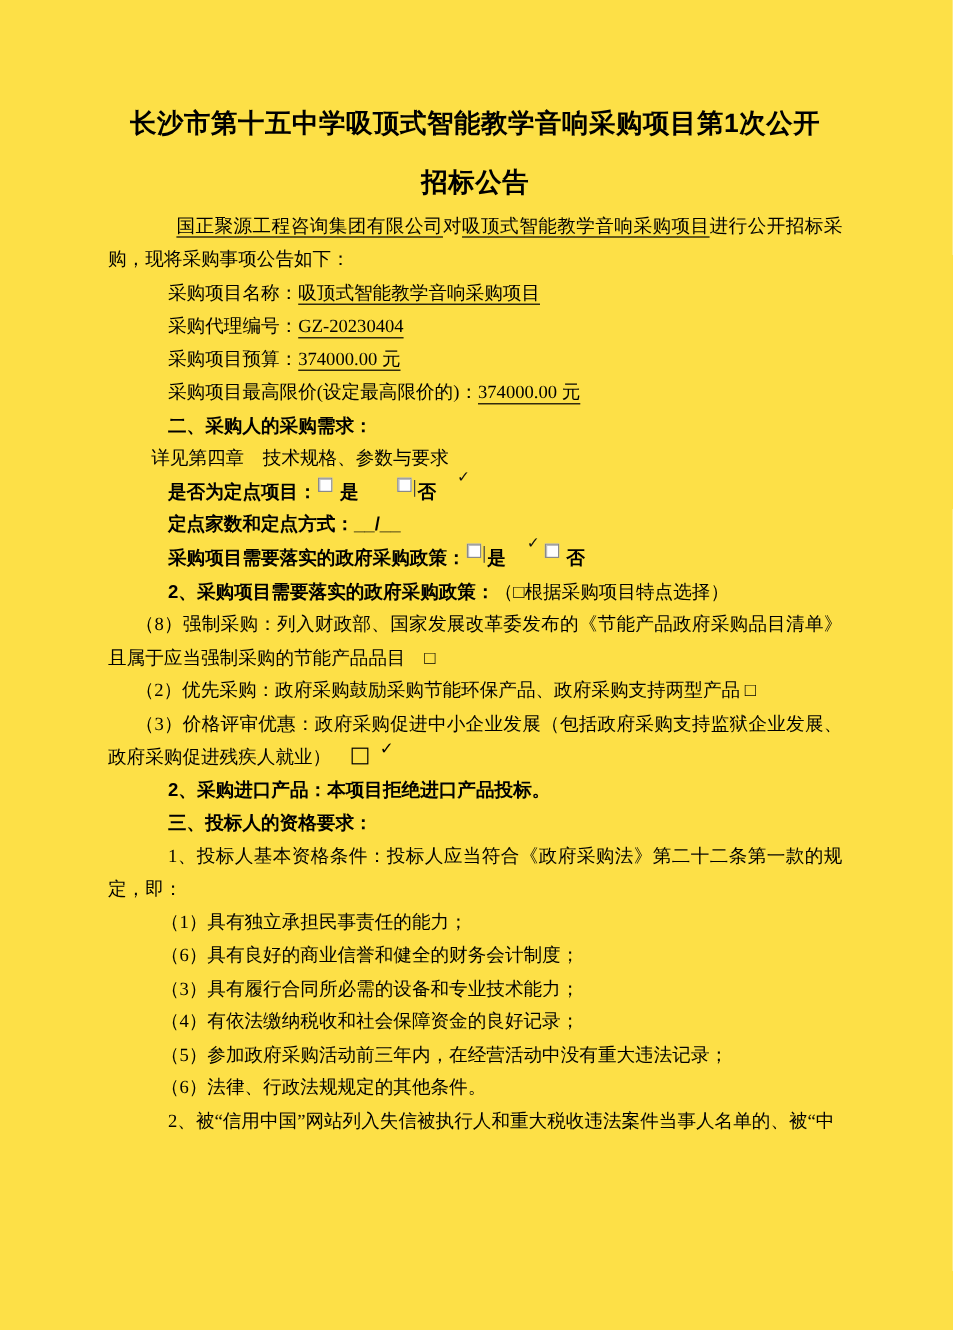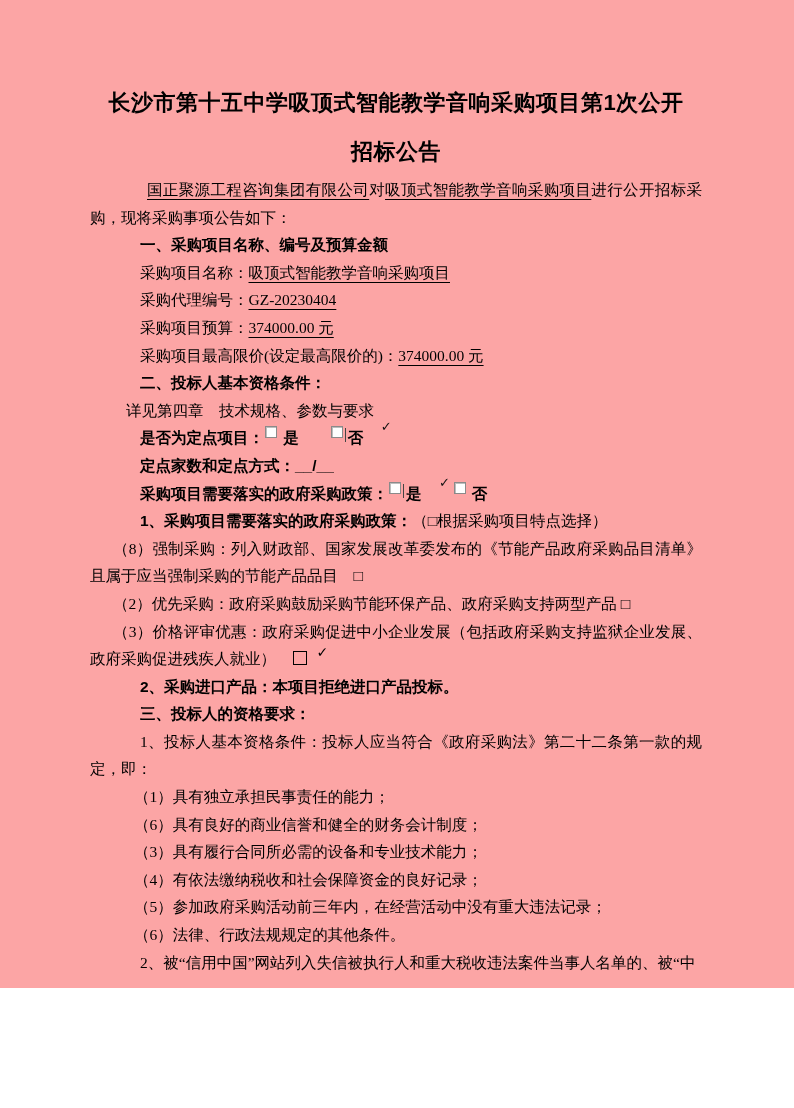--- a/index.html
+++ b/index.html
@@ -1,22 +1,22 @@
 <!DOCTYPE html>
 <html lang="zh"><head>
 <meta charset="utf-8">
 <style>
   html,body{margin:0;padding:0;background:#ffffff;}
   body{width:794px;height:1108px;overflow:hidden;color:#000;}
-  .page{box-sizing:border-box;width:794px;height:988px;padding:78px 92px 0 90px;background:#fca5a5;}
+  .page{box-sizing:border-box;width:794px;height:1108px;padding:78px 92px 0 90px;background:#fde047;}
   .doc{font-family:"Liberation Serif","DejaVu Serif",serif;font-size:15.5px;line-height:27.6px;text-align:justify;}
   p{margin:0;padding:0;}
   .title{font-family:"Liberation Sans","DejaVu Sans",sans-serif;font-size:22px;font-weight:bold;
          text-align:center;text-justify:none;line-height:49px;letter-spacing:.5px;}
-  .intro{text-indent:57px;}
+  .intro{text-indent:57px;font-family:Liberation Mono, monospace;}
   .std{text-indent:50px;}
   .small-ind{text-indent:36px;}
   .pol{text-indent:23px;}
   .qual{text-indent:44px;}
   .b{font-weight:bold;font-family:"Liberation Sans","DejaVu Sans",sans-serif;}
   .u{text-decoration:underline;text-underline-offset:4px;text-decoration-thickness:1px;}
   
   .ffcb{display:inline-block;width:10px;height:10px;background:#fefefe;border:1px solid #8a8a8a;
         box-shadow:inset 1px 1px 0 #bdbdbd;vertical-align:5px;margin:0 2px 0 1px;position:relative;}
   .ffcb.on::after{content:"✓";position:absolute;top:-7px;left:-1px;font-size:13px;line-height:13px;
@@ -29,31 +29,30 @@
       font-weight:bold;color:#000;font-family:"DejaVu Sans",sans-serif;}
 </style>
 </head>
 <body>
 
 <div class="page">
   <div class="doc">
       <p class="title"><span class="">长沙市第十五中学吸顶式智能教学音响采购项目第1次公开</span></p>
       <p class="title"><span class="">招标公告</span></p>
       <p class="intro"><span class=" u">国正聚源工程咨询集团有限公司</span><span class="">对</span><span class=" u">吸顶式智能教学音响采购项目</span><span class="">进行公开招标采购，现将采购事项公告如下：</span></p>
-      <p class="std"><span class="b">一、采购项目名称、编号及预算金额</span></p>
       <p class="std"><span class="">采购项目名称：</span><span class=" u">吸顶式智能教学音响采购项目</span></p>
       <p class="std"><span class="">采购代理编号：</span><span class=" u">GZ-20230404</span></p>
       <p class="std"><span class="">采购项目预算：</span><span class=" u">374000.00 元</span></p>
       <p class="std"><span class="">采购项目最高限价(设定最高限价的)：</span><span class=" u">374000.00 元</span></p>
-      <p class="std"><span class="b">二、投标人基本资格条件：</span></p>
+      <p class="std"><span class="b">二、采购人的采购需求：</span></p>
       <p class="small-ind"><span class="">详见第四章　技术规格、参数与要求</span></p>
       <p class="std"><span class="b">是否为定点项目：</span><span class="ffcb"></span><span class="b"> 是</span><span class="b">　　</span><span class="ffcb on"></span><span class="ffbar"></span><span class="b">否</span></p>
       <p class="std"><span class="b">定点家数和定点方式：</span><span class="b">__/__</span></p>
       <p class="std"><span class="b">采购项目需要落实的政府采购政策：</span><span class="ffcb on"></span><span class="ffbar"></span><span class="b">是</span><span class="b">　　</span><span class="ffcb"></span><span class="b"> 否</span></p>
-      <p class="std"><span class="b">1、采购项目需要落实的政府采购政策：</span><span class="">（□根据采购项目特点选择）</span></p>
+      <p class="std"><span class="b">2、采购项目需要落实的政府采购政策：</span><span class="">（□根据采购项目特点选择）</span></p>
       <p class="pol"><span class="">（8）强制采购：列入财政部、国家发展改革委发布的《节能产品政府采购品目清单》且属于应当强制采购的节能产品品目　□</span></p>
       <p class="pol"><span class="">（2）优先采购：政府采购鼓励采购节能环保产品、政府采购支持两型产品 □</span></p>
       <p class="pol"><span class="">（3）价格评审优惠：政府采购促进中小企业发展（包括政府采购支持监狱企业发展、政府采购促进残疾人就业）　</span><span class="sq on"></span></p>
       <p class="std"><span class="b">2、采购进口产品：本项目拒绝进口产品投标。</span></p>
       <p class="std"><span class="b">三、投标人的资格要求：</span></p>
       <p class="std"><span class="">1、投标人基本资格条件：投标人应当符合《政府采购法》第二十二条第一款的规定，即：</span></p>
       <p class="qual"><span class="">（1）具有独立承担民事责任的能力；</span></p>
       <p class="qual"><span class="">（6）具有良好的商业信誉和健全的财务会计制度；</span></p>
       <p class="qual"><span class="">（3）具有履行合同所必需的设备和专业技术能力；</span></p>
       <p class="qual"><span class="">（4）有依法缴纳税收和社会保障资金的良好记录；</span></p>

